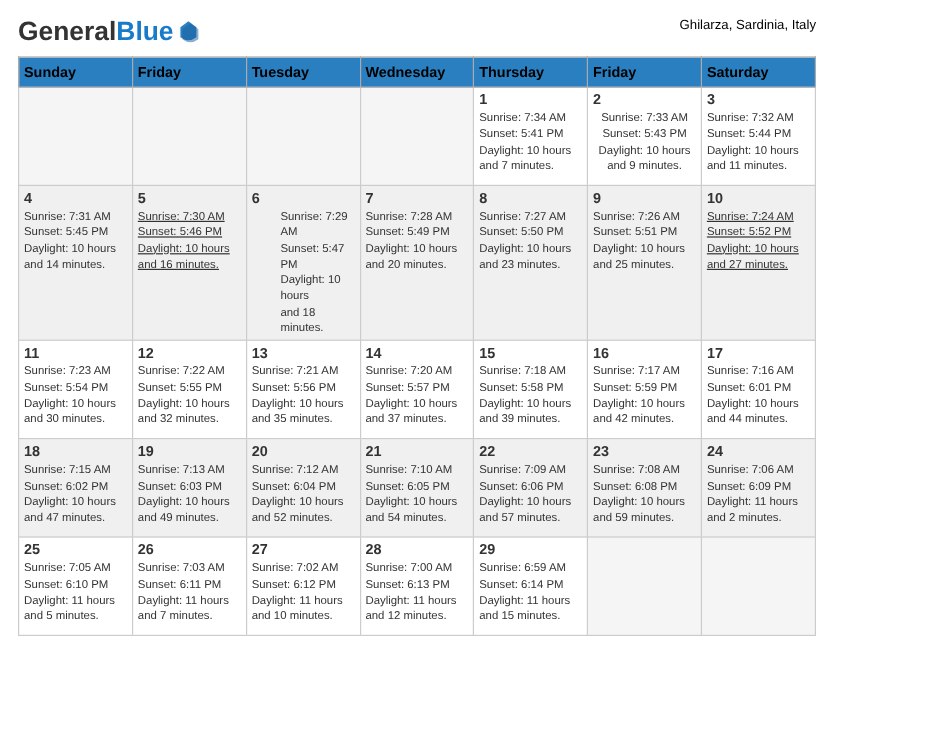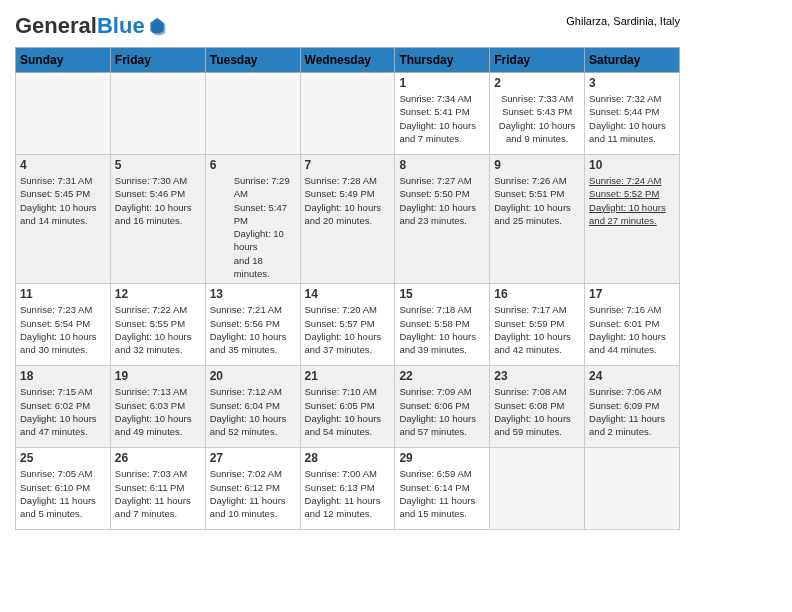--- a/index.html
+++ b/index.html
@@ -162,21 +162,21 @@
         <tr class="row-shaded">
           <td>
             <span class="day-num">4</span>
             <div class="day-info" style="white-space: pre-line;">Sunrise: 7:31 AM
 Sunset: 5:45 PM
 Daylight: 10 hours
 and 14 minutes.</div>
           </td>
           <td>
             <span class="day-num">5</span>
-            <div class="day-info" style="white-space: pre-line;">Sunrise: 7:30 AM
+            <div class="day-info" style="white-space: pre-line; text-decoration: underline;">Sunrise: 7:30 AM
 Sunset: 5:46 PM
 Daylight: 10 hours
 and 16 minutes.</div>
           </td>
           <td>
             <span class="day-num">6</span>
             <div class="day-info" style="white-space: pre-line; margin-left: 24px;">Sunrise: 7:29 AM
 Sunset: 5:47 PM
 Daylight: 10 hours
 and 18 minutes.</div>

